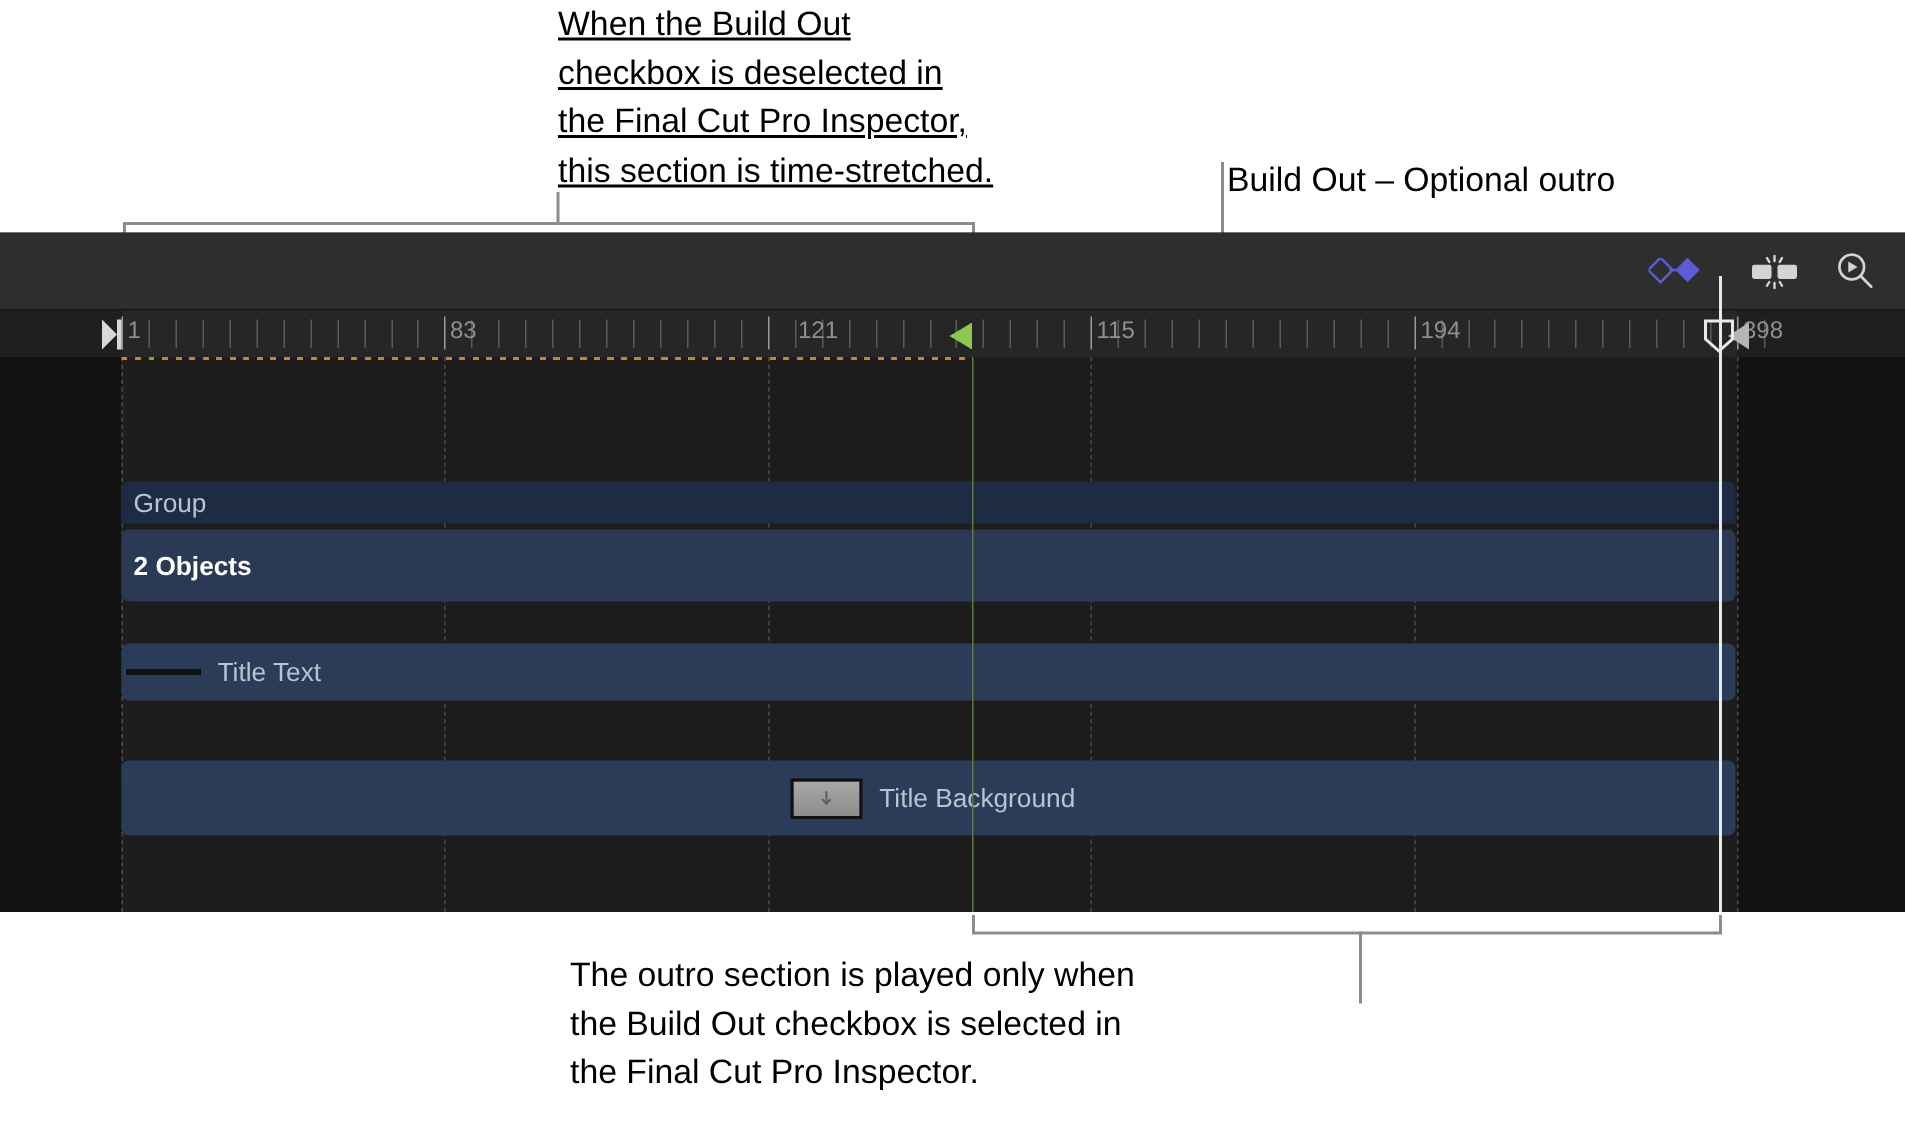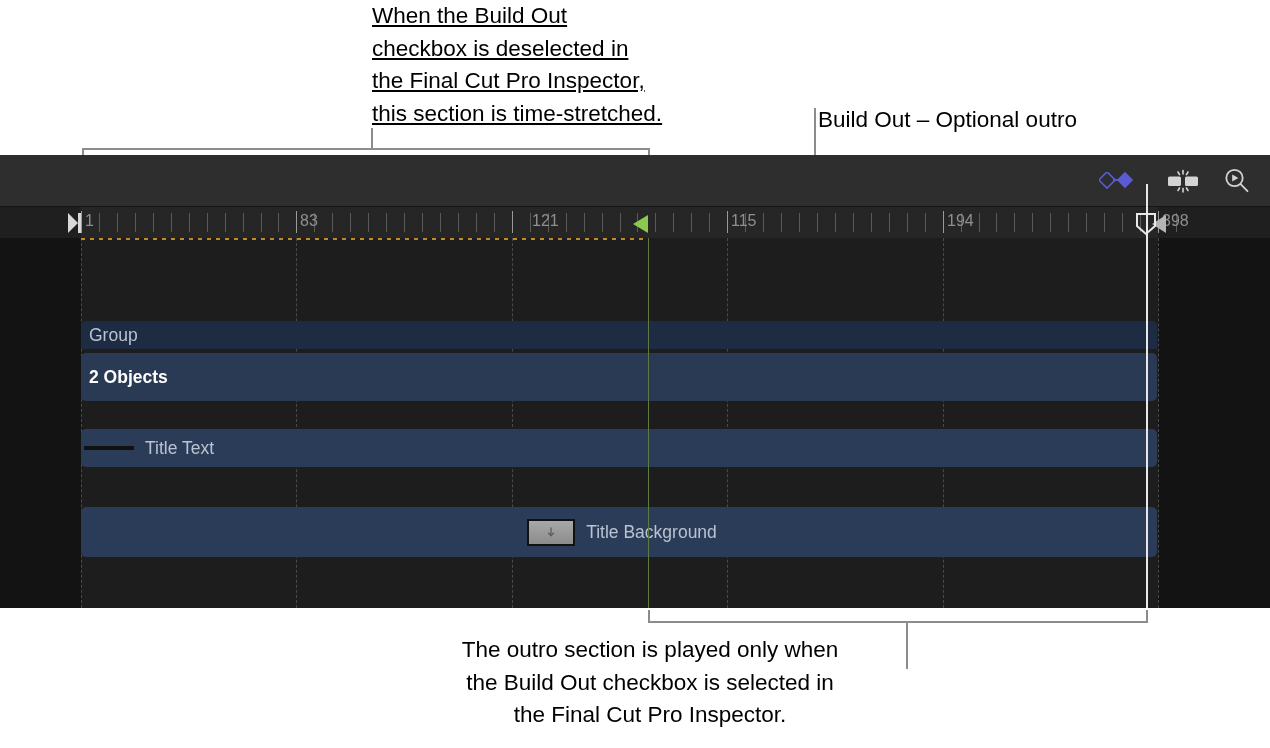--- a/index.html
+++ b/index.html
@@ -35,21 +35,21 @@
   #callout-marker {
     left: 818px;
     top: 104px;
     width: 400px;
     text-align: left;
   }
   #callout-bottom {
     left: 380px;
     top: 634px;
     width: 540px;
-    text-align: center;
+    text-align: left;
   }
 
   
   .leader {
     position: absolute;
     background: #8c8c8c;
   }
   .leader-v { width: 2px; }
   .leader-h { height: 2px; }
 

